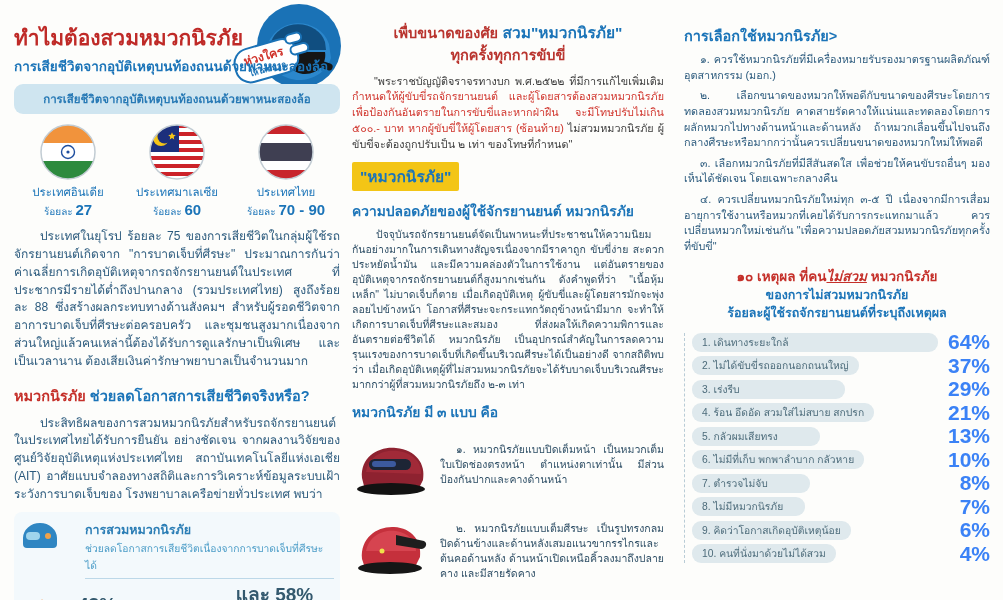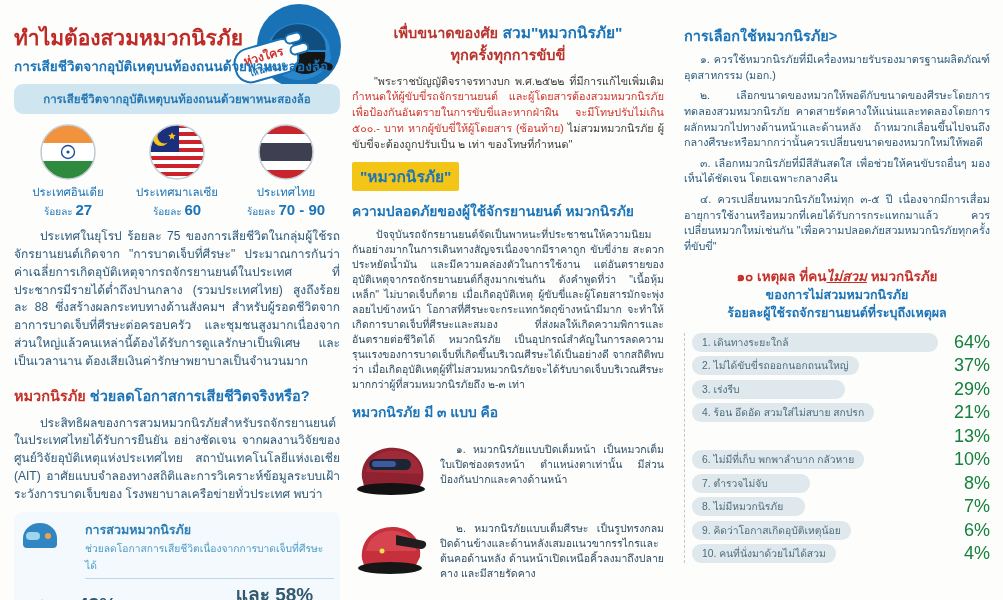--- a/index.html
+++ b/index.html
@@ -51,21 +51,21 @@
   .right-item{margin:5px 0 0 0;font-size:10.8px;color:#2b5a7d;line-height:1.45;text-align:justify;text-indent:16px;}
   .reasons-head{margin-top:12px;text-align:center;font-weight:bold;line-height:1.45;}
   .reasons-l1{font-size:13.5px;color:#c5302a;}
   .reasons-l1 .no-wear{text-decoration:underline;font-style:italic;}
   .reasons-l2{font-size:12.5px;color:#1b74b8;}
   .reasons-list{margin-top:10px;border-left:1px dashed #b9ccd6;padding-left:7px;}
   .reason-row{display:flex;align-items:center;margin-bottom:4.5px;height:19px;}
   .reason-pill{background:#dfe9ed;border-radius:9px;height:19px;line-height:19px;
                font-size:10.3px;color:#4c6b7a;padding:0 10px;white-space:nowrap;
                min-width:max-content;box-sizing:border-box;}
-  .reason-pct{margin-left:auto;width:46px;text-align:right;font-size:18px;font-weight:normal;color:#15803d;}
+  .reason-pct{margin-left:auto;width:46px;text-align:right;font-size:21px;font-weight:bold;color:#3b82f6;}
   
   #logo{position:absolute;left:233px;top:0px;width:112px;height:100px;}
 </style>
 </head>
 <body>
 
 <div id="page">
 
   <div id="logo">
     <svg width="112" height="100" viewBox="0 0 112 100">
@@ -313,20 +313,21 @@
           <div class="reason-pill" style="width: calc(62% - 32.24px);">3. เร่งรีบ</div>
           <div class="reason-pct">29%</div>
         </div>
 
         <div class="reason-row">
           <div class="reason-pill" style="width: calc(55% - 28.6px);">4. ร้อน อึดอัด สวมใส่ไม่สบาย สกปรก</div>
           <div class="reason-pct">21%</div>
         </div>
 
         <div class="reason-row">
+          <div class="reason-pill" style="width: calc(52% - 27.04px);">5. กลัวผมเสียทรง</div>
           <div class="reason-pct">13%</div>
         </div>
 
         <div class="reason-row">
           <div class="reason-pill" style="width: calc(50% - 26px);">6. ไม่มีที่เก็บ พกพาลำบาก กลัวหาย</div>
           <div class="reason-pct">10%</div>
         </div>
 
         <div class="reason-row">
           <div class="reason-pill" style="width: calc(48% - 24.96px);">7. ตำรวจไม่จับ</div>

